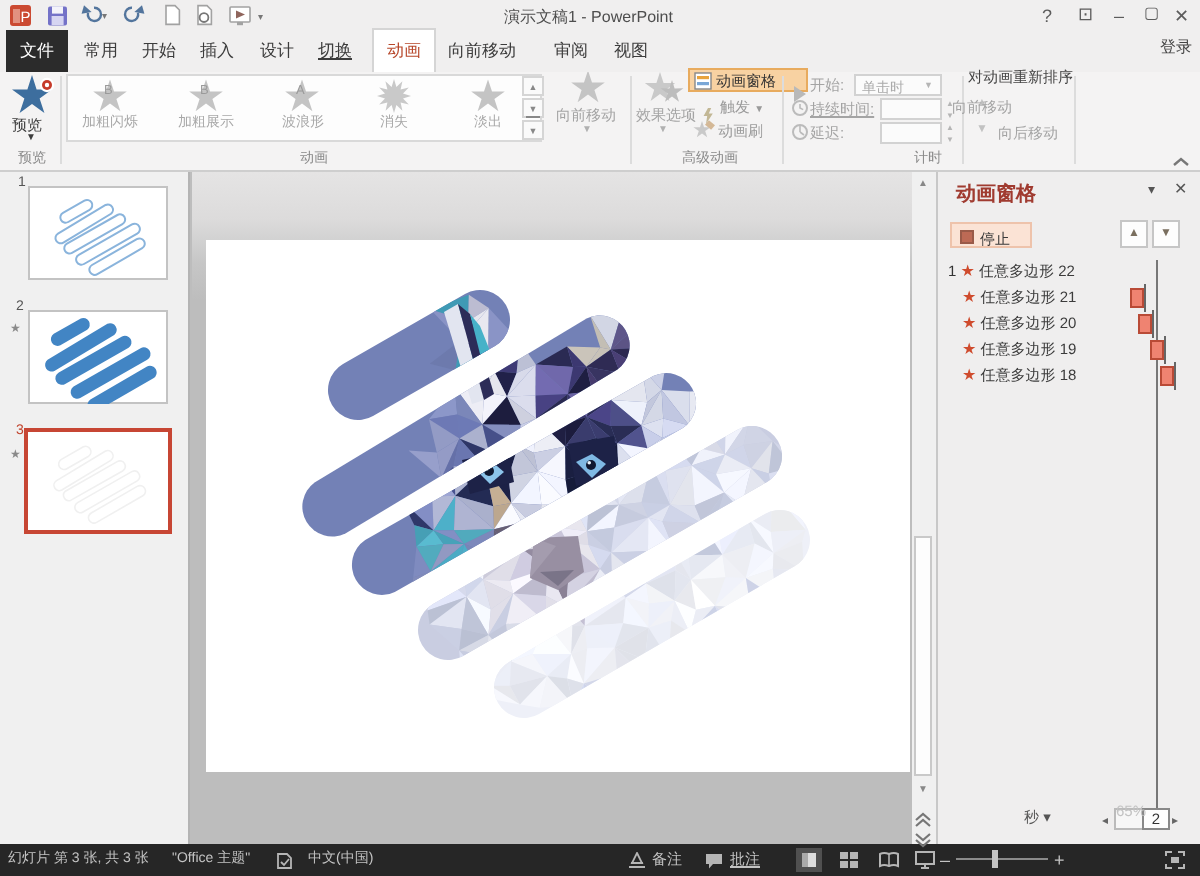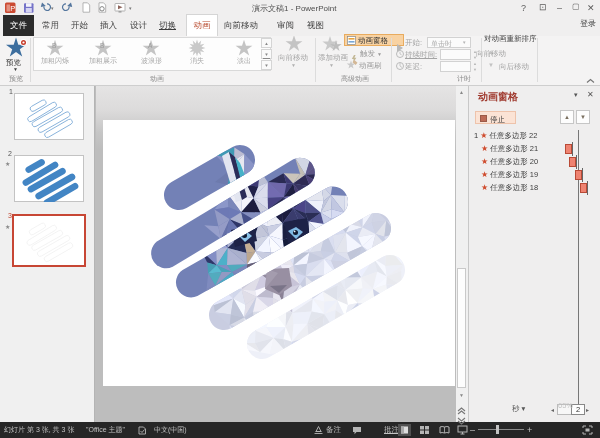--- a/index.html
+++ b/index.html
@@ -96,21 +96,21 @@
     <path d="M2.5 5 L4 6.5 L6.5 3.5" stroke="#b5b5b5" stroke-width="0.9" fill="none"></path>
   </svg>
 <div class="abs" style="left:154px;top:422px;height:16px;line-height:16px;font-size:7px;color:#c3c3c3;">中文(中国)</div>
 <svg class="abs" style="left:314px;top:426px;width:9px;height:8px;" viewBox="0 0 9 8">
     <path d="M0.5 7.5 h8 M1.5 5.5 h6 M4.5 0.5 L7 5.5 L2 5.5 Z" stroke="#b5b5b5" stroke-width="0.9" fill="none"></path>
   </svg>
 <div class="abs" style="left:326px;top:422px;height:16px;line-height:16px;font-size:7.5px;color:#c3c3c3;">备注</div>
 <svg class="abs" style="left:352px;top:426px;width:10px;height:9px;" viewBox="0 0 10 9">
     <path d="M1 1 h8 v5 h-4.5 l-2 2.2 v-2.2 h-1.5 z" fill="#b5b5b5"></path>
   </svg>
-<div class="abs" style="left:384px;top:422px;height:16px;line-height:16px;font-size:7.5px;color:#c3c3c3;text-decoration:underline;">批注</div>
+<div class="abs" style="left:365px;top:422px;height:16px;line-height:16px;font-size:7.5px;color:#c3c3c3;text-decoration:underline;">批注</div>
 <svg class="abs" style="left:4px;top:37px;width:26px;height:22px;" viewBox="0 0 26 22">
     <polygon points="12.0,0.5 14.3,7.8 22.0,7.8 15.8,12.2 18.2,19.5 12.0,15.0 5.8,19.5 8.2,12.2 2.0,7.8 9.7,7.8" fill="#3d6e9e"></polygon>
     <circle cx="19.5" cy="5.5" r="3.6" fill="#fff"></circle>
     <circle cx="19.5" cy="5.5" r="2.5" fill="#c63b2a"></circle>
     <circle cx="19.5" cy="5.5" r="1.1" fill="#fff"></circle>
   </svg>
 <div class="abs" style="left:6px;top:58px;font-size:7.5px;color:#3c3c3c;">预览</div>
 <div class="abs" style="left:13px;top:66px;font-size:5px;color:#3c3c3c;">▼</div>
 <div class="abs" style="left:33px;top:37px;width:238px;height:34px;background:#fdfdfd;border:1px solid #d9d9d9;box-sizing:border-box;"></div>
 <svg class="abs" style="left:44px;top:39px;width:22px;height:18px;" viewBox="0 0 22 18">
@@ -143,21 +143,21 @@
 <svg class="abs" style="left:282px;top:36px;width:24px;height:16px;" viewBox="0 0 24 16">
     <polygon points="12.0,-0.8 14.0,5.3 20.4,5.3 15.2,9.0 17.2,15.1 12.0,11.3 6.8,15.1 8.8,9.0 3.6,5.3 10.0,5.3" fill="#c4c4c4"></polygon>
   </svg>
 <div class="abs dtext" style="left:278px;top:53px;">向前移动</div>
 <div class="abs" style="left:291px;top:62px;font-size:5px;color:#b0b0b0;">▼</div>
 <div class="abs gsep" style="left:315px;top:38px;"></div>
 <svg class="abs" style="left:320px;top:36px;width:24px;height:16px;" viewBox="0 0 24 16">
     <polygon points="10.0,0.0 11.8,5.5 17.6,5.5 12.9,8.9 14.7,14.5 10.0,11.0 5.3,14.5 7.1,8.9 2.4,5.5 8.2,5.5" fill="#c9c9c9"></polygon>
     <polygon points="16.0,4.0 17.3,8.2 21.7,8.1 18.2,10.7 19.5,14.9 16.0,12.3 12.5,14.9 13.8,10.7 10.3,8.1 14.7,8.2" fill="#bdbdbd"></polygon>
   </svg>
-<div class="abs dtext" style="left:318px;top:53px;">添加动画</div>
+<div class="abs dtext" style="left:318px;top:53px;">效果选项</div>
 <div class="abs" style="left:329px;top:62px;font-size:5px;color:#b0b0b0;">▼</div>
 <div class="abs" style="left:344px;top:34px;width:60px;height:12px;background:#f8d2a2;border:1px solid #e8ab5e;box-sizing:border-box;"></div>
 <svg class="abs" style="left:347px;top:36px;width:9px;height:9px;" viewBox="0 0 9 9">
     <rect x="0.5" y="0.5" width="8" height="8" fill="#fff" stroke="#888" stroke-width="0.7"></rect>
     <rect x="1.5" y="2" width="6" height="1.6" fill="#e8a33d"></rect>
     <rect x="1.5" y="5" width="6" height="1.6" fill="#7aa7d6"></rect>
   </svg>
 <div class="abs" style="left:358px;top:36px;font-size:7.5px;color:#333;">动画窗格</div>
 <div class="abs" style="left:351px;top:49px;width:6px;height:8px;"><svg width="6" height="8" viewBox="0 0 6 8">
       <polygon points="3,0 0.8,4 2.6,4 2,8 5.4,2.8 3.4,2.8 4.6,0" fill="#c2b795"></polygon>

